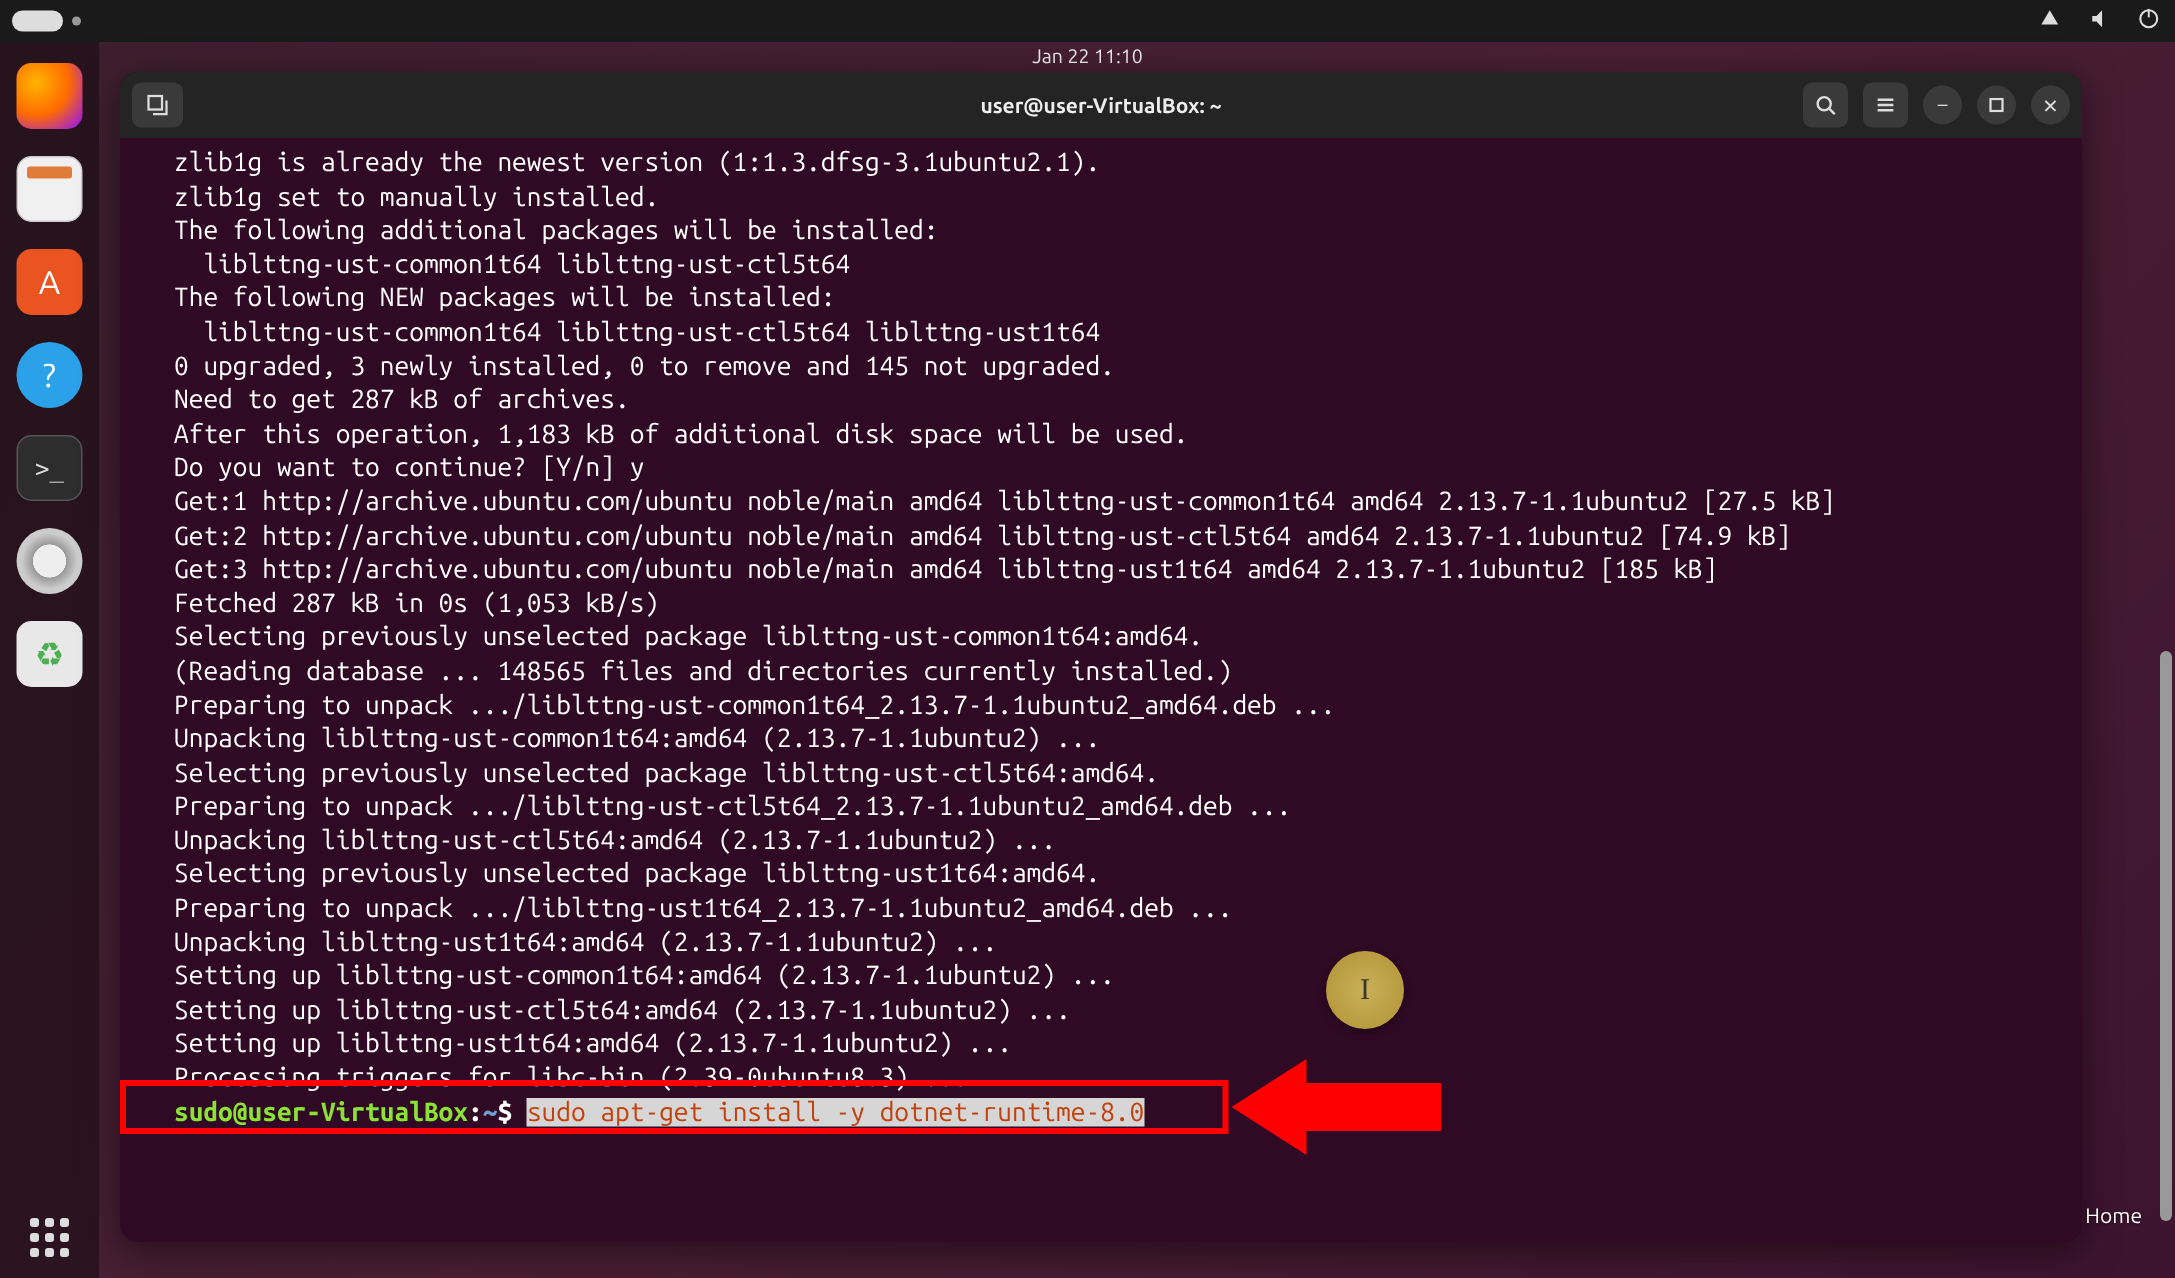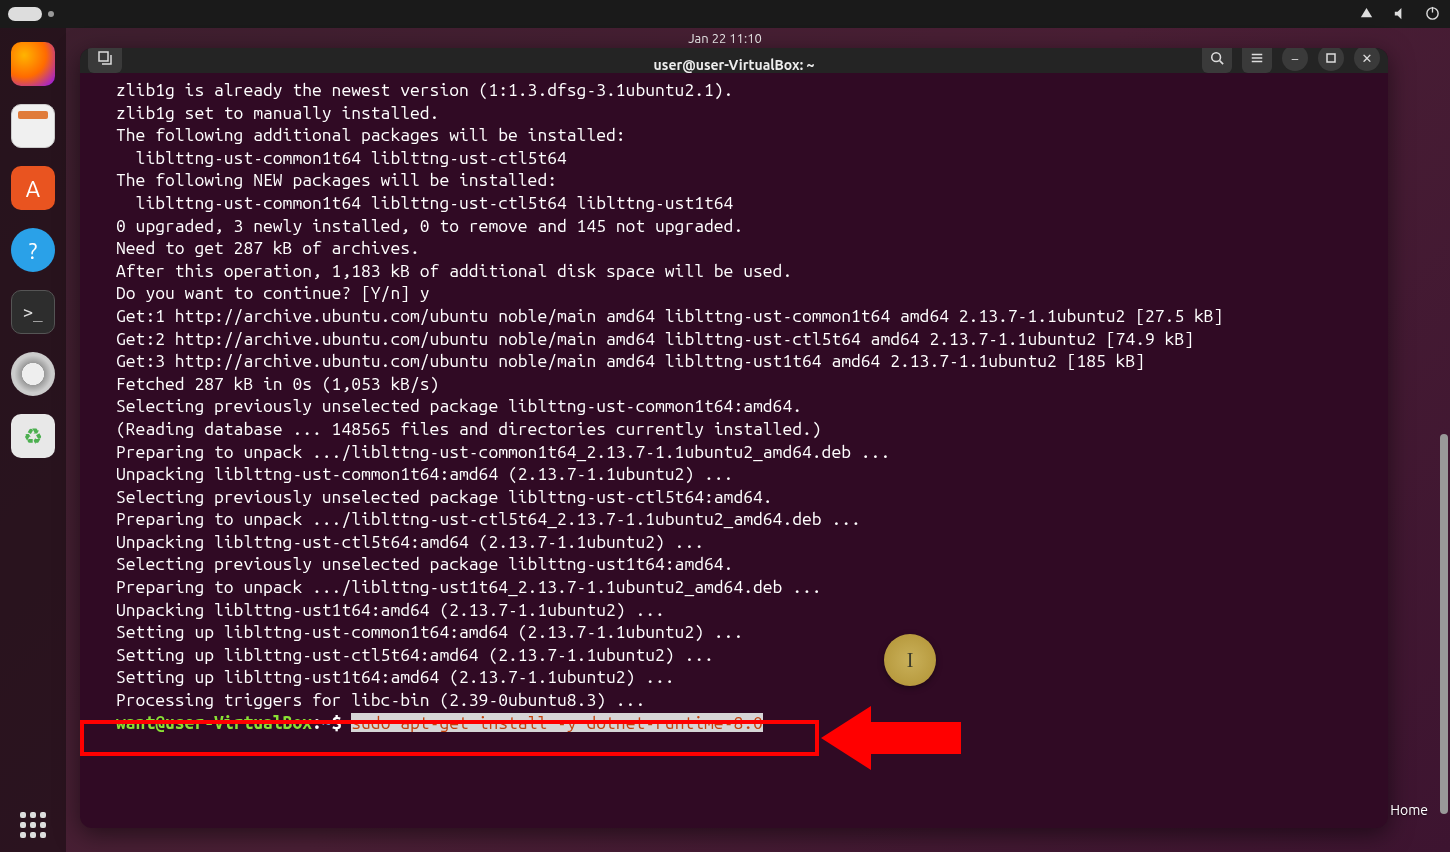--- a/index.html
+++ b/index.html
@@ -60,23 +60,23 @@
     position:absolute;
     left:80px; top:48px;
     width:1308px; height:780px;
     background:#300a24;
     border-radius:12px;
     overflow:hidden;
     box-shadow:0 6px 24px rgba(0,0,0,0.5);
     display:flex; flex-direction:column;
   }
   .titlebar {
-    height:25px;
+    height:44px;
     background:#242424;
-    display:flex; align-items:flex-end;
+    display:flex; align-items:center;
     padding:0 8px;
     position:relative;
   }
   .tb-btn {
     width:34px; height:30px;
     border-radius:6px;
     display:flex; align-items:center; justify-content:center;
     background:#3a3a3a;
     color:#ddd;
   }
@@ -235,21 +235,21 @@
 Selecting previously unselected package liblttng-ust-ctl5t64:amd64.
 Preparing to unpack .../liblttng-ust-ctl5t64_2.13.7-1.1ubuntu2_amd64.deb ...
 Unpacking liblttng-ust-ctl5t64:amd64 (2.13.7-1.1ubuntu2) ...
 Selecting previously unselected package liblttng-ust1t64:amd64.
 Preparing to unpack .../liblttng-ust1t64_2.13.7-1.1ubuntu2_amd64.deb ...
 Unpacking liblttng-ust1t64:amd64 (2.13.7-1.1ubuntu2) ...
 Setting up liblttng-ust-common1t64:amd64 (2.13.7-1.1ubuntu2) ...
 Setting up liblttng-ust-ctl5t64:amd64 (2.13.7-1.1ubuntu2) ...
 Setting up liblttng-ust1t64:amd64 (2.13.7-1.1ubuntu2) ...
 Processing triggers for libc-bin (2.39-0ubuntu8.3) ...
-<span class="prompt-user">want@user-VirtualBox</span><span class="prompt-colon">:</span><span class="prompt-path">~</span><span class="prompt-colon">$</span> <span class="cmd-highlight">sudo apt-get install -y dotnet-runtime-8.0</span></div>
+<span class="prompt-user">sudo@user-VirtualBox</span><span class="prompt-colon">:</span><span class="prompt-path">~</span><span class="prompt-colon">$</span> <span class="cmd-highlight">sudo apt-get install -y dotnet-runtime-8.0</span></div>
 </div>
 
 <div class="red-box" style="left:80px; top:720px; width:739px; height:36px;"></div>
 <svg class="red-arrow" style="left:821px; top:700px;" width="140" height="76">
   <polygon points="0,38 50,6 50,22 140,22 140,54 50,54 50,70" fill="#ff0000"></polygon>
 </svg>
 <div class="cursor-indicator" style="left:884px; top:634px;">
   <span>I</span>
 </div>
 

